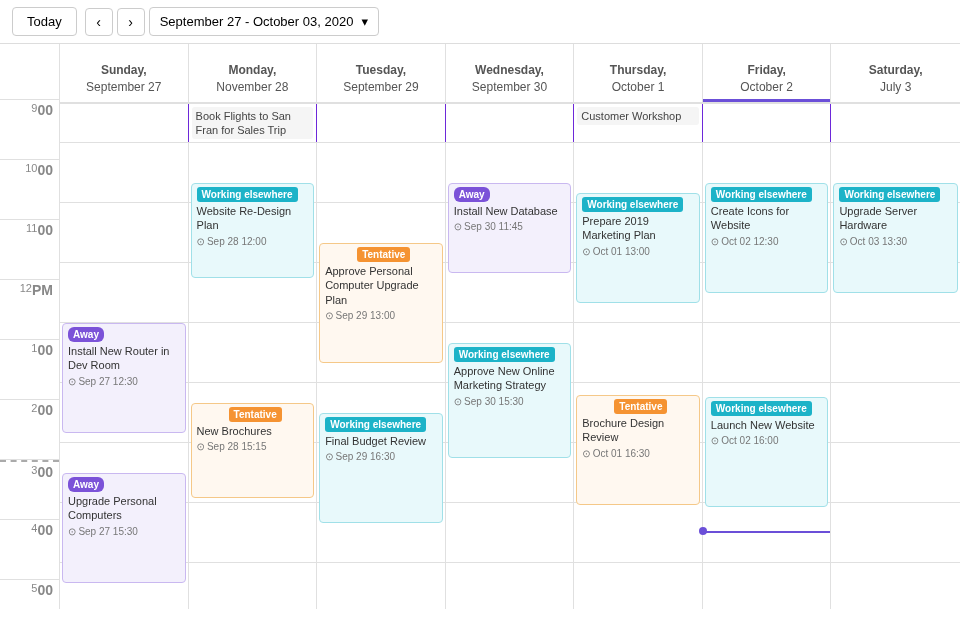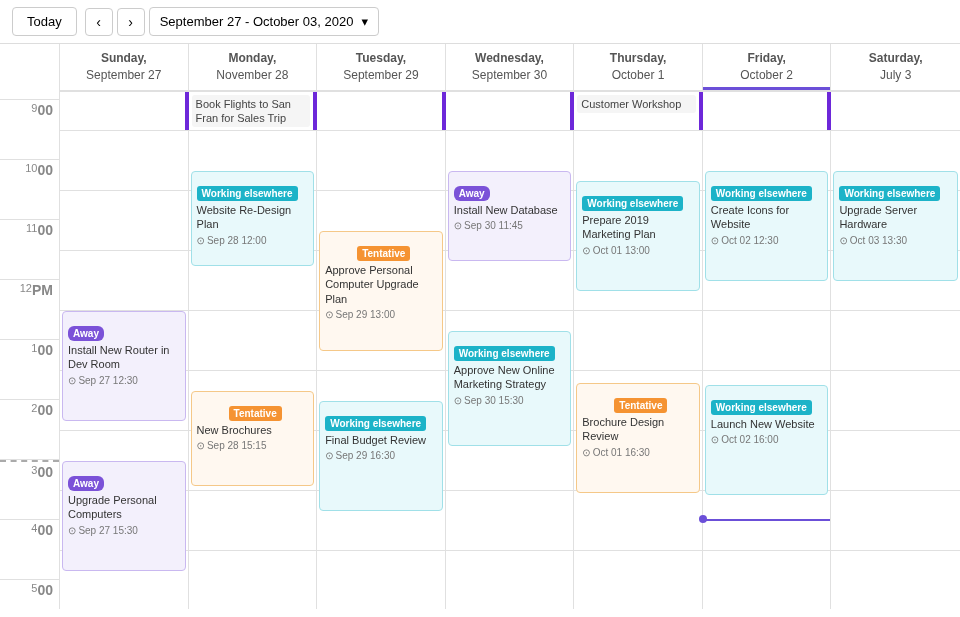--- a/index.html
+++ b/index.html
@@ -46,48 +46,48 @@
     }
     .day-header {
       padding: 6px 4px; text-align: center; font-size: 12px; color: #555;
       border-right: 1px solid #e0e0e0; line-height: 1.4;
     }
     .day-header:last-child { border-right: none; }
     .day-header.friday { position: relative; }
     .day-header.friday::after {
       content: ''; position: absolute; bottom: 0; left: 0; right: 0; height: 3px; background: #6b4fd8;
     }
-    .day-header .day-name { font-weight: 600; }
+    .day-header .day-name { font-weight: 600; margin-top: 12px; }
 
     .all-day-row {
       display: grid; grid-template-columns: repeat(7, 1fr); border-bottom: 1px solid #e0e0e0;
       flex-shrink: 0; min-height: 36px;
     }
     .all-day-cell {
-      border-right: 4px solid #6d28d9; padding: 3px; font-size: 11px;
+      border-right: 1px solid #6d28d9; padding: 3px; font-size: 11px;
     }
     .all-day-cell:last-child { border-right: none; }
     .all-day-event {
       background: #f5f5f5; border-radius: 3px; padding: 2px 4px; color: #444; font-size: 11px; line-height: 1.3;
     }
 
     .time-grid {
       display: grid; grid-template-columns: repeat(7, 1fr); flex: 1; overflow-y: auto; position: relative;
     }
     .day-column {
       border-right: 1px solid #e0e0e0; position: relative;
     }
     .day-column:last-child { border-right: none; }
     .hour-cell {
       height: 60px; border-bottom: 1px solid #e0e0e0;
     }
 
     
     .event {
-      position: absolute; left: 2px; right: 2px; border-radius: 4px; padding: 14px 5px;
+      position: absolute; left: 2px; right: 2px; border-radius: 4px; padding: 3px 5px;
       font-size: 11px; line-height: 1.3; overflow: hidden; z-index: 2;
     }
     .event-badge {
       display: inline-block; border-radius: 3px; padding: 1px 5px; font-size: 10px;
       font-weight: 600; color: #fff; margin-bottom: 2px;
     }
     .badge-away { background: #7b52d8; border-radius: 6px; }
     .badge-tentative { background: #f59332; margin-left: 32px; }
     .badge-working { background: #1cb3c8; }
 

